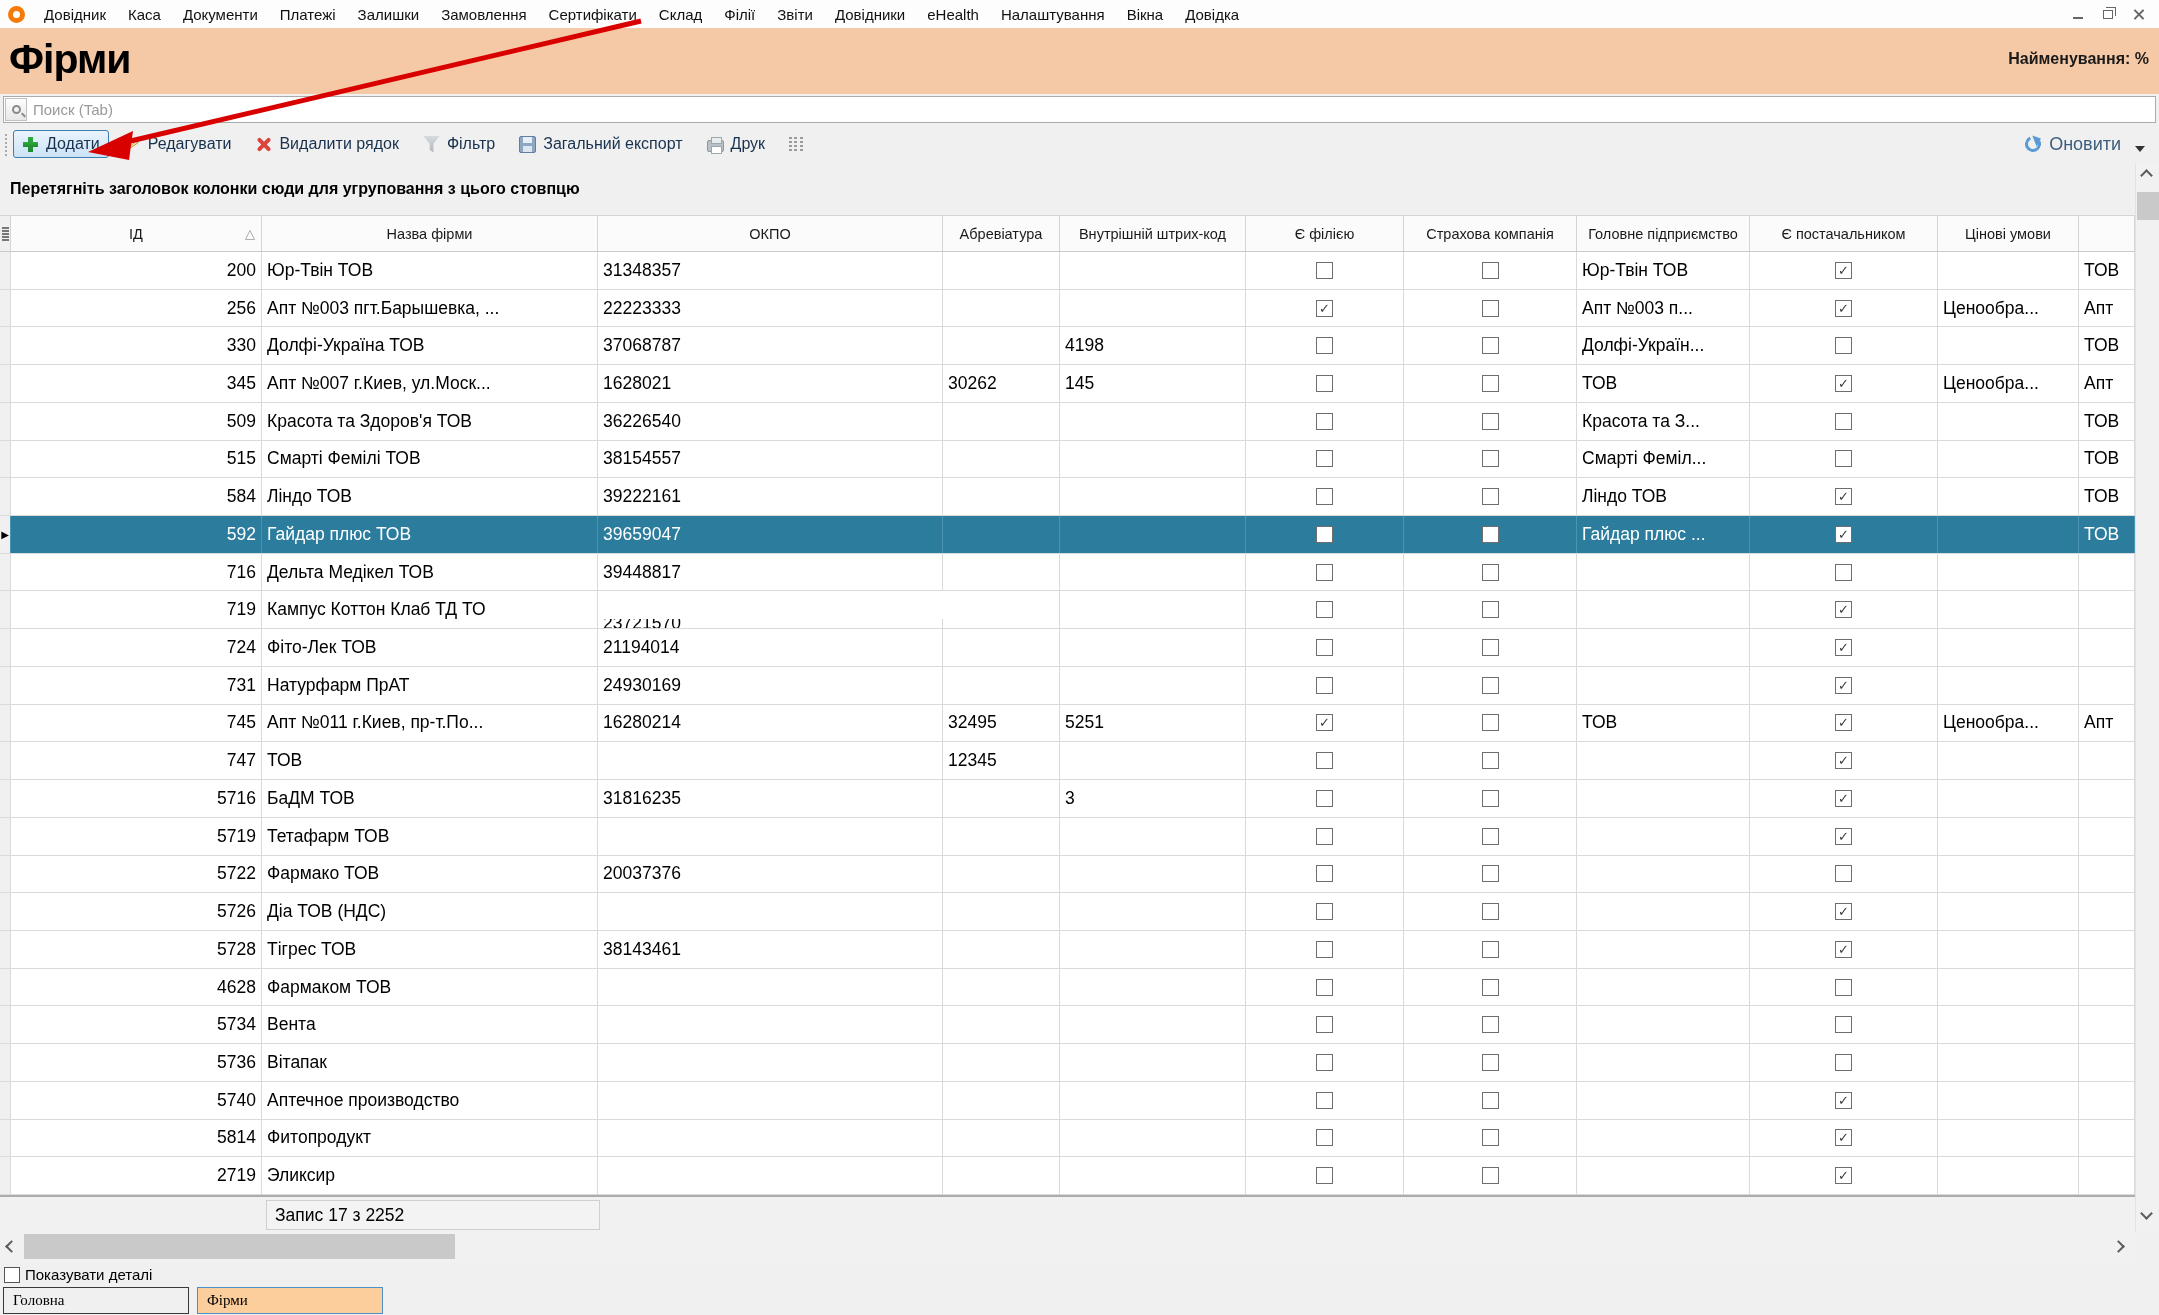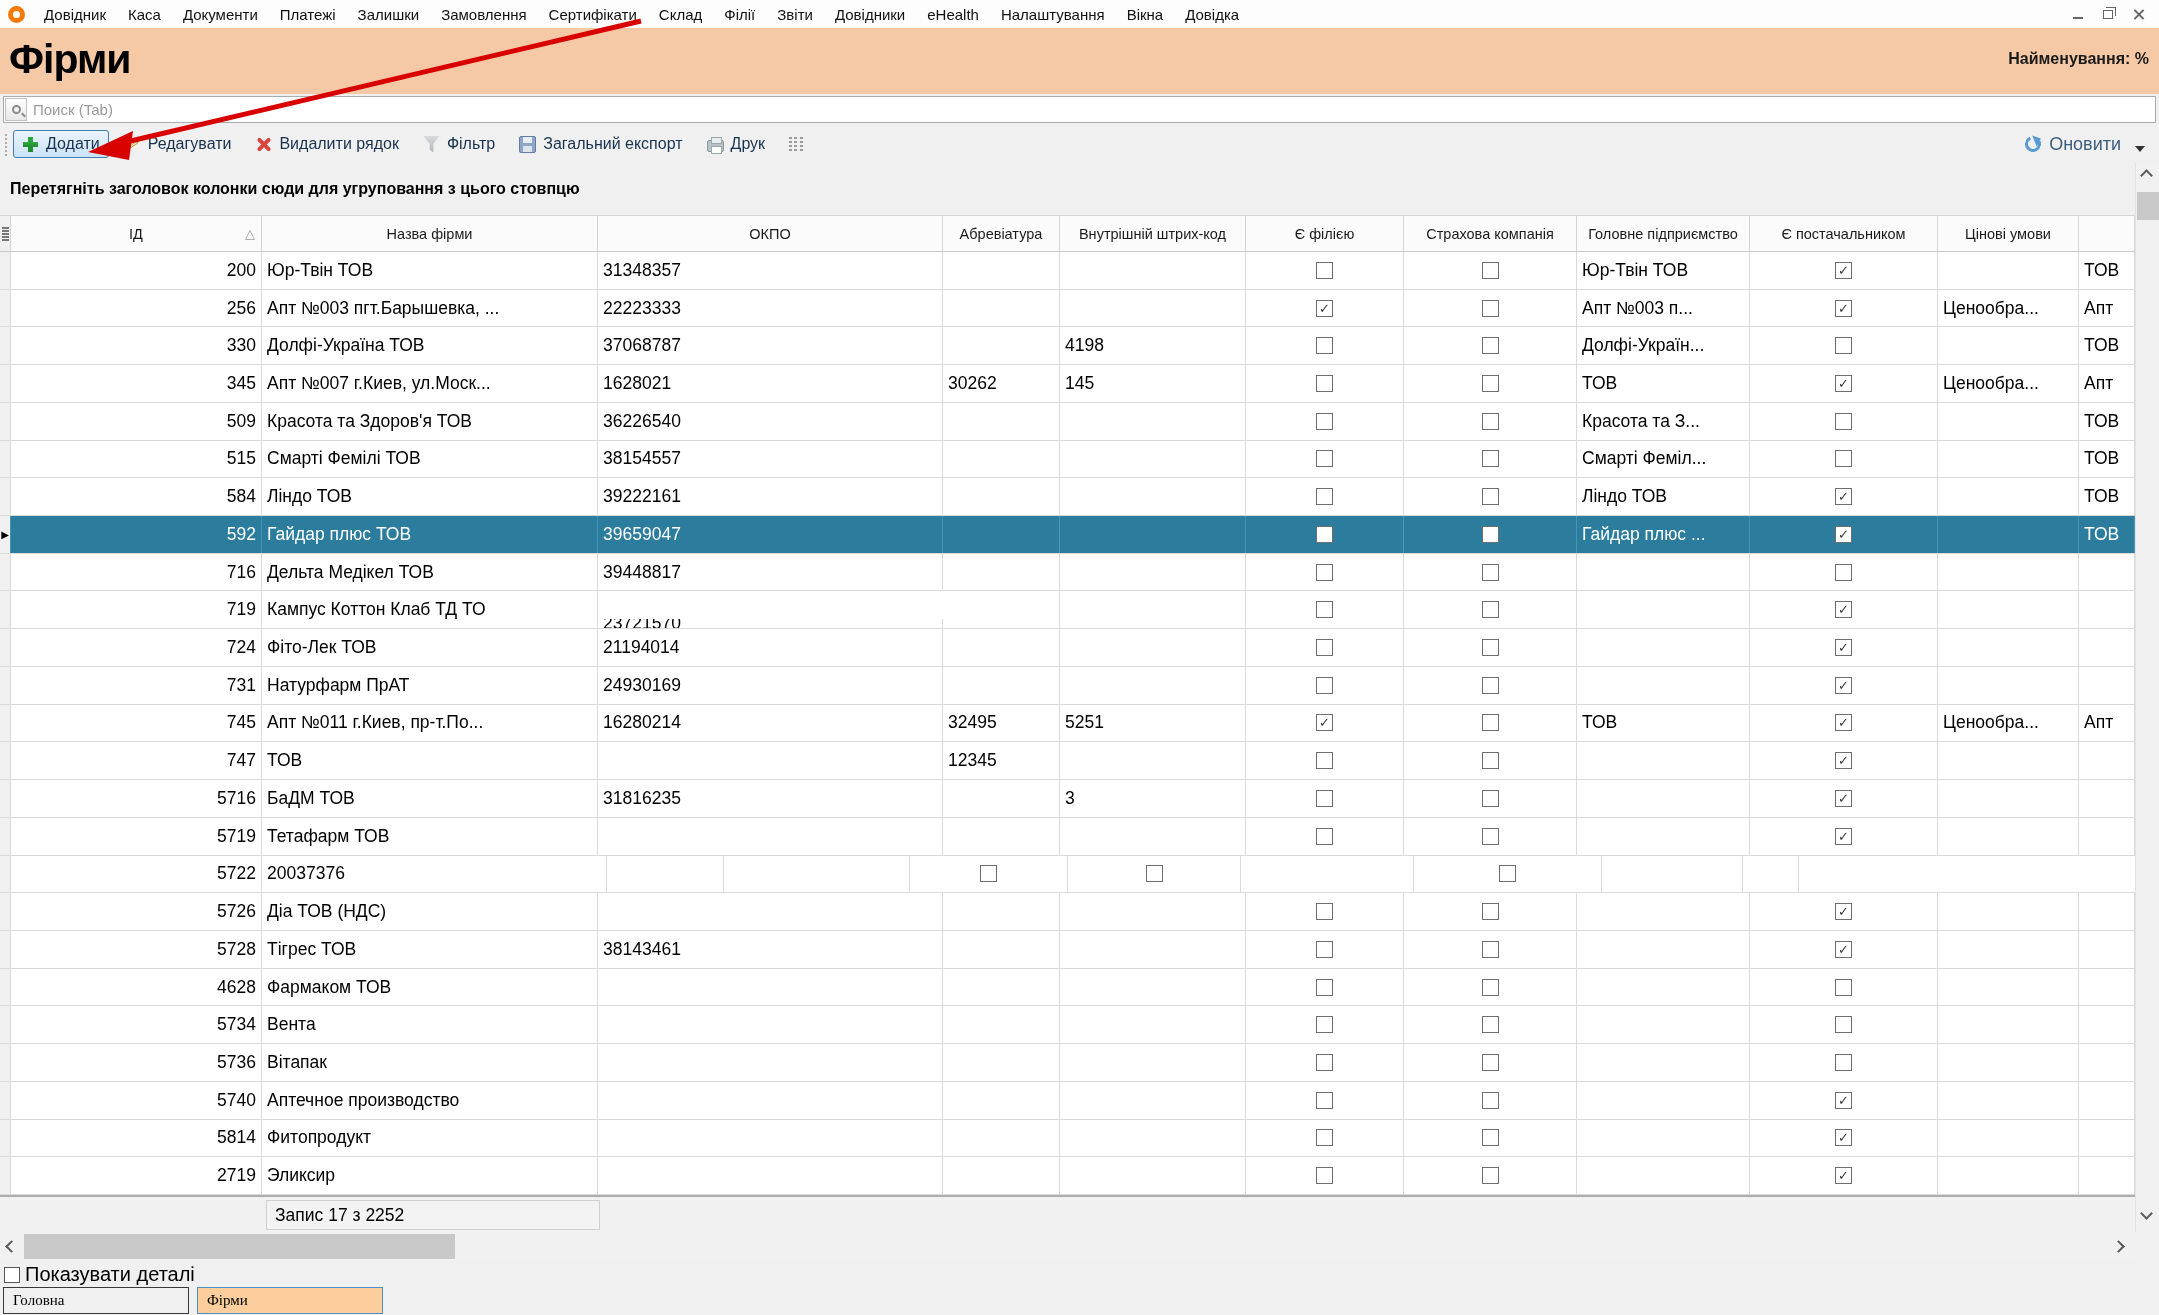--- a/index.html
+++ b/index.html
@@ -99,21 +99,21 @@
   .vs-thumb { position:absolute; top:29px; left:1px; width:22px; height:28px; background:#C9C9C9; }
   .vs-down { position:absolute; bottom:14px; left:6px; }
   .hscroll { position:absolute; top:1232px; left:0; width:2135px; height:30px; background:#F1F1F1; }
   .hs-left { position:absolute; left:7px; top:10px; }
   .hs-thumb { position:absolute; left:24px; top:2px; width:431px; height:25px; background:#C9C9C9; }
   .hs-right { position:absolute; right:12px; top:10px; }
 
   
   .detailsrow { position:absolute; top:1262px; left:0; width:2159px; height:25px; background:#F0F0F0; display:flex; align-items:center; }
   .details-cb { width:16px; height:16px; border:1px solid #555; background:#fff; margin-left:4px; flex:none; }
-  .details-label { font-size:20px; color:#000; margin-left:5px; }
+  .details-label { font-size:15px; color:#000; margin-left:5px; }
   .tabs { position:absolute; top:1287px; left:0; width:2159px; height:28px; background:#F0F0F0; display:flex;font-family:Liberation Serif, serif; }
   .tab { width:186px; height:27px; margin-right:8px; border:1px solid #3a3a3a; background:#F0F0F0; display:flex; align-items:center; padding-left:9px; font-size:15px; color:#000; }
   .tab:first-child { margin-left:3px; }
   .tab.active { background:#FCCE9B; border:1px solid #4D90C9; }
 
   .annotation { position:absolute; left:0; top:0; pointer-events:none; z-index:60; }
 </style>
 </head>
 <body>
 
@@ -564,20 +564,21 @@
           <div class="cell" style="width: 173px;"></div>
           <div class="cell al-c" style="width: 188px;">
             <span class="cb on">✓</span>
           </div>
           <div class="cell" style="width: 141px;"></div>
           <div class="cell" style="width: 56px;"></div>
         </div>
         <div class="trow">
           <div class="cell marker"></div>
           <div class="cell al-r" style="width: 251px;">5722</div>
+          <div class="cell" style="width: 336px;">Фармако ТОВ</div>
           <div class="cell" style="width: 345px;">20037376</div>
           <div class="cell" style="width: 117px;"></div>
           <div class="cell" style="width: 186px;"></div>
           <div class="cell al-c" style="width: 158px;">
             <span class="cb"></span>
           </div>
           <div class="cell al-c" style="width: 173px;">
             <span class="cb"></span>
           </div>
           <div class="cell" style="width: 173px;"></div>

